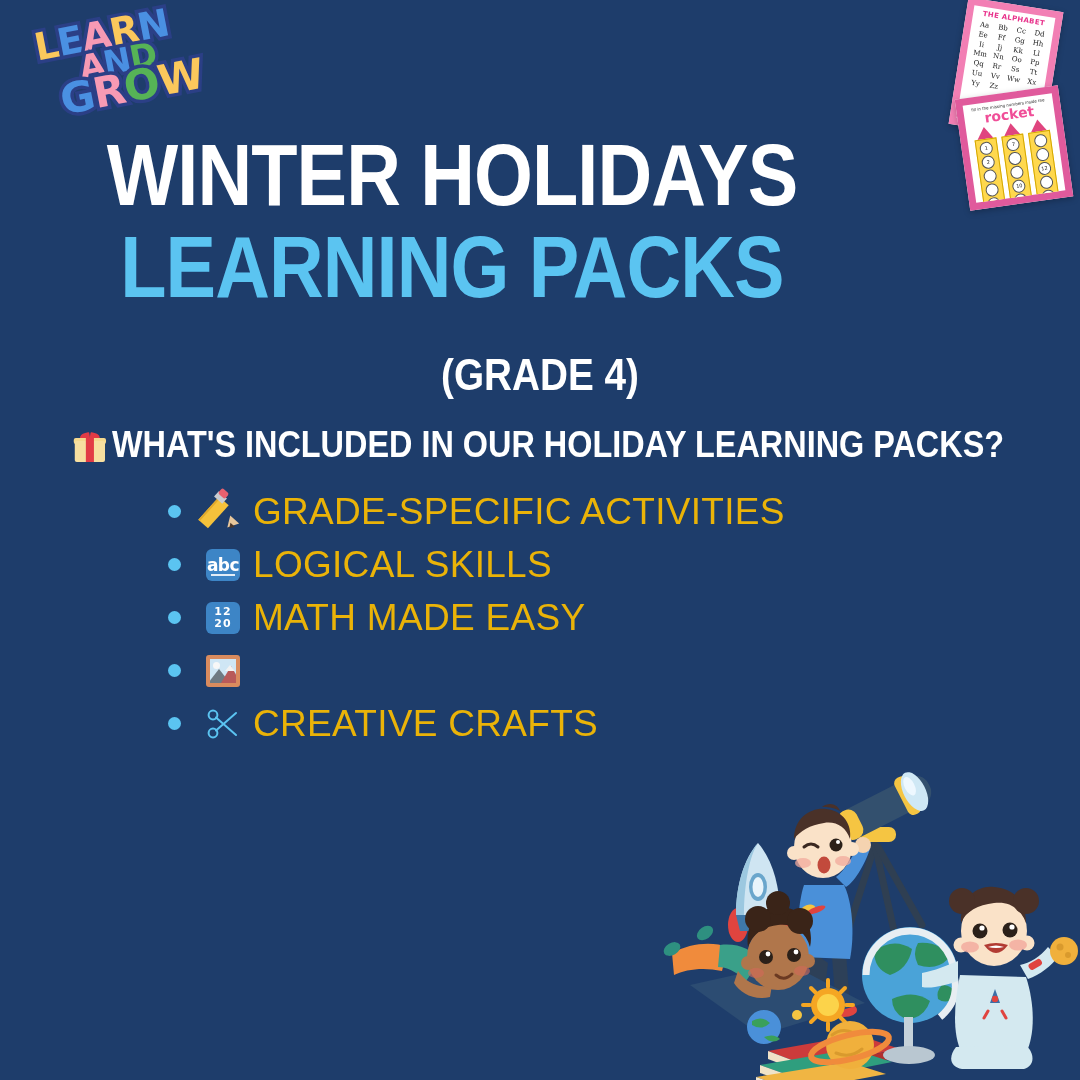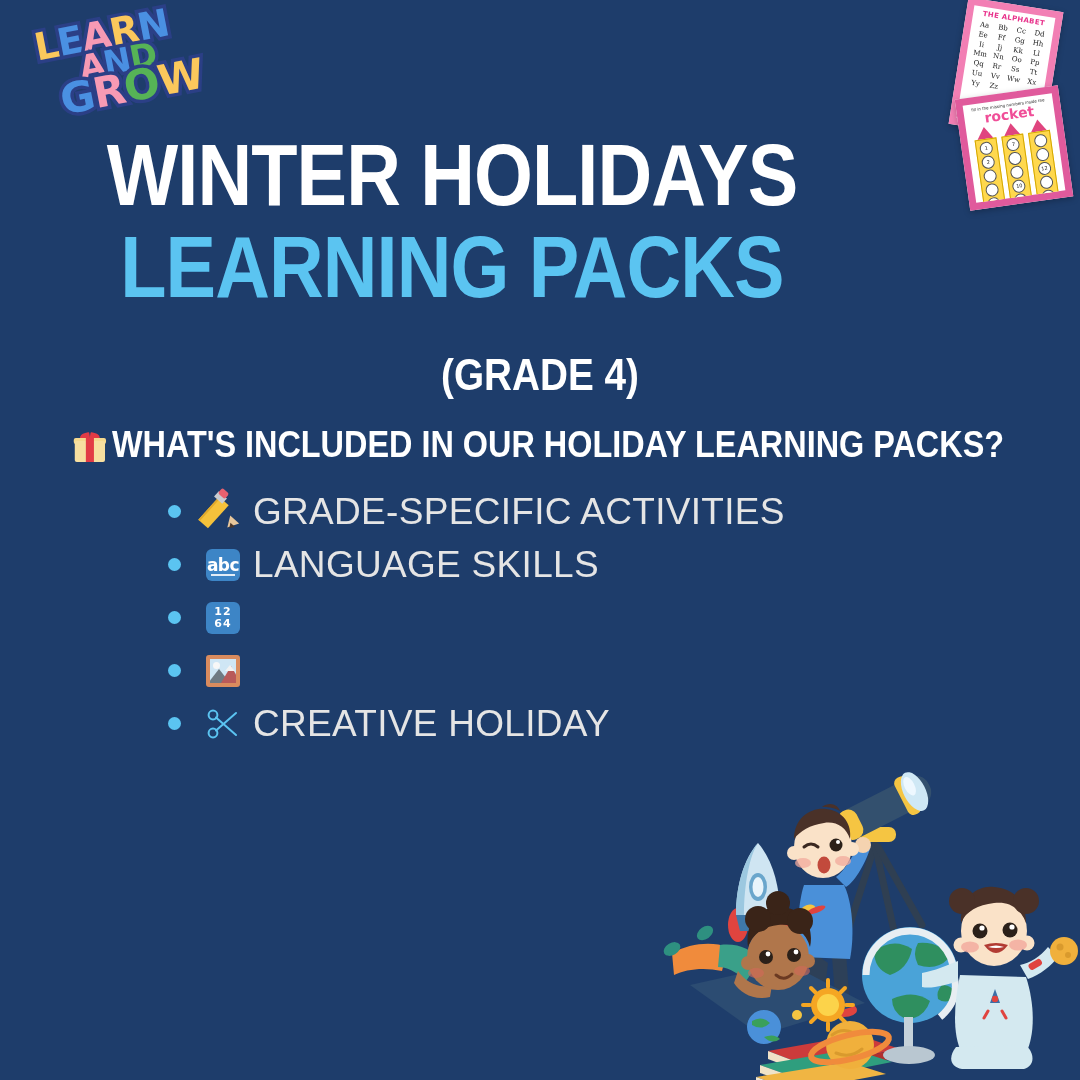--- a/index.html
+++ b/index.html
@@ -244,21 +244,21 @@
   }
   .f-icon {
     width: 40px; height: 40px;
     flex: 0 0 auto;
     position: relative;
     margin-right: 10px;
   }
   .f-label {
     font-family: "Liberation Sans", sans-serif;
     font-size: 37px;
-    color: #e5e5e5;
+    color: #eab308;
     letter-spacing: 0.3px;
     white-space: nowrap;
   }
 
   
   .pc-body {
     position: absolute; left: 4px; top: 5px;
     width: 11px; height: 31px;
     background: #f5c23b;
     transform: rotate(42deg);
@@ -497,31 +497,32 @@
       </span>
       <span class="f-label">GRADE-SPECIFIC ACTIVITIES</span>
     </div>
 
     <div class="feature-row">
       <span class="bullet"></span>
       <span class="f-icon">
         <span class="tile abc">abc</span>
           <span class="tile-underline"></span>
       </span>
-      <span class="f-label">LANGUAGE SKILLS</span>
+      <span class="f-label">LOGICAL SKILLS</span>
     </div>
 
     <div class="feature-row">
       <span class="bullet"></span>
       <span class="f-icon">
         <span class="tile num">
             <span>12</span>
-            <span>64</span>
+            <span>20</span>
           </span>
       </span>
+      <span class="f-label">MATH MADE EASY</span>
     </div>
 
 
     <div class="feature-row">
       <span class="bullet"></span>
       <span class="f-icon">
         <span class="fr-out">
           <span class="fr-in">
             <span class="fr-sun"></span>
               <span class="fr-mt1"></span>
@@ -537,21 +538,21 @@
     <div class="feature-row">
       <span class="bullet"></span>
       <span class="f-icon">
         <svg class="sc-svg" width="32" height="30" viewBox="0 0 32 30">
           <circle cx="6" cy="24" r="4.4" fill="none" stroke="#5BC4F1" stroke-width="2"></circle>
           <circle cx="6" cy="6" r="4.4" fill="none" stroke="#5BC4F1" stroke-width="2"></circle>
           <line x1="9" y1="21.5" x2="29" y2="4" stroke="#5BC4F1" stroke-width="2" stroke-linecap="round"></line>
           <line x1="9" y1="8.5" x2="29" y2="26" stroke="#5BC4F1" stroke-width="2" stroke-linecap="round"></line>
         </svg>
       </span>
-      <span class="f-label">CREATIVE HOLIDAY</span>
+      <span class="f-label">CREATIVE CRAFTS</span>
     </div>
 
   </div>
 
   <div class="illus">
     <svg width="420" height="345" viewBox="0 0 420 345">
 
       <g>
         <ellipse cx="78" cy="190" rx="10" ry="17" fill="#e0443f"></ellipse>
         <ellipse cx="118" cy="190" rx="10" ry="17" fill="#e0443f"></ellipse>

